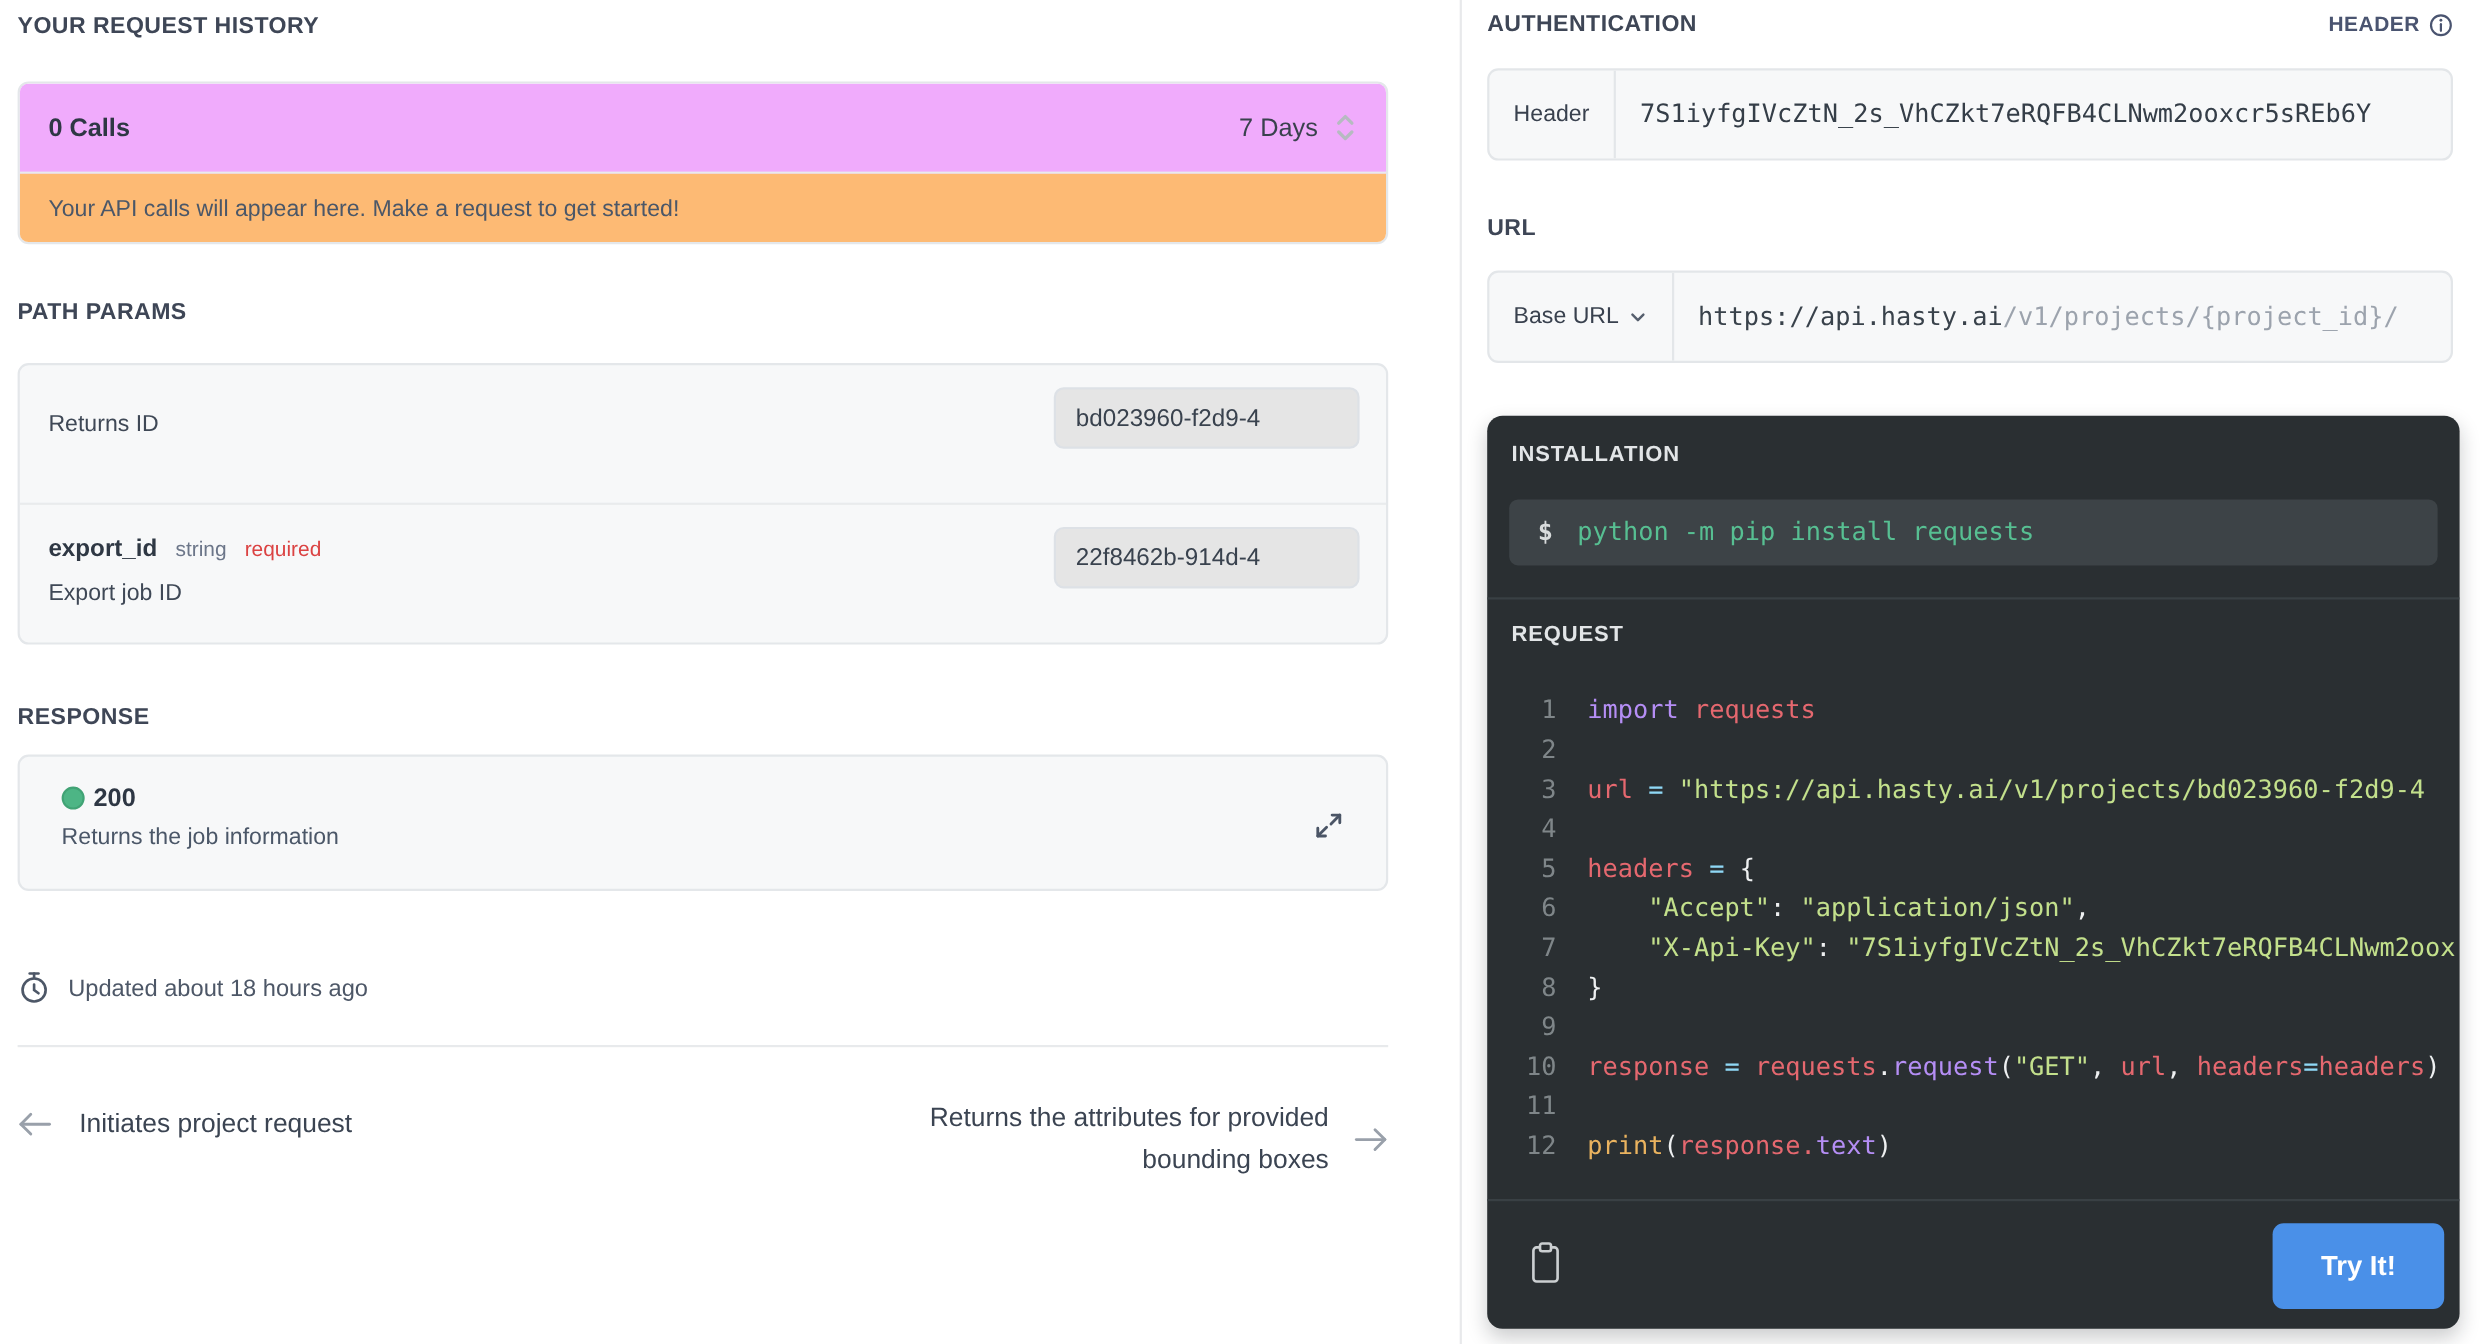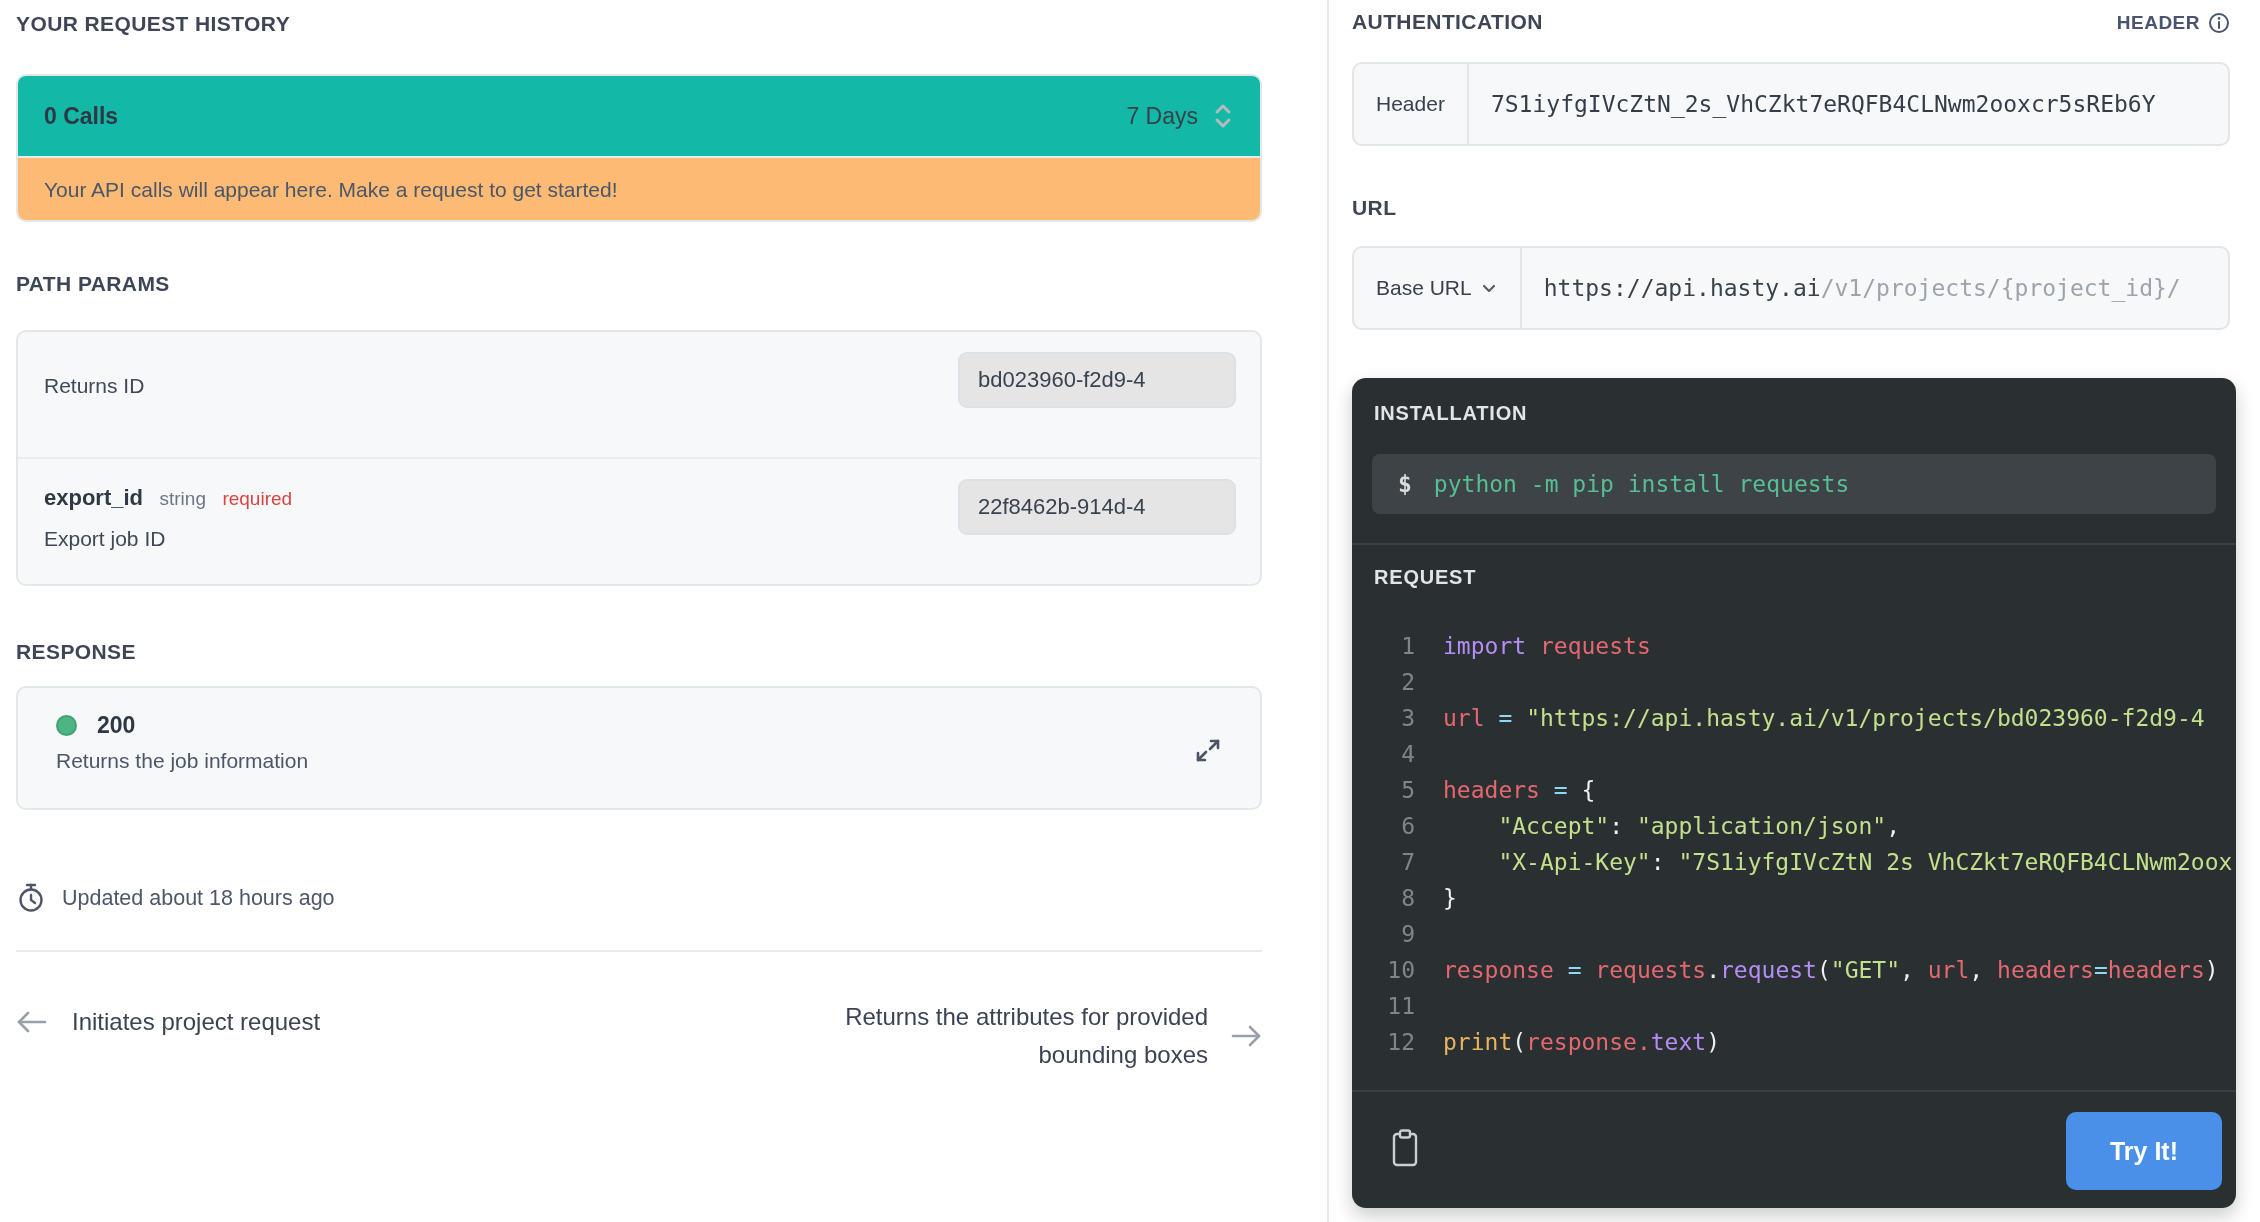--- a/index.html
+++ b/index.html
@@ -10,39 +10,39 @@
   
   .sec-title{position:absolute;font-size:21px;font-weight:bold;letter-spacing:.4px;color:#3e4656;}
   .card{position:absolute;left:16px;width:1246px;background:#f7f8f9;border:2px solid #e4e7ea;
         border-radius:10px;box-sizing:border-box;overflow:hidden;}
 
   
   #v-divider{position:absolute;left:1327px;top:0;width:2px;height:1222px;background:#e8e9eb;}
 
   #history-box{top:74px;height:148px;background:#fff;}
   #history-head{display:flex;align-items:center;justify-content:space-between;height:80px;
-                background:#14b8a6;border-bottom:2px solid #e9ebed;padding:0 26px;}
+                background:#f0abfc;border-bottom:2px solid #e9ebed;padding:0 26px;}
   #history-calls{font-size:23px;font-weight:bold;color:#2e3744;}
   #history-period{display:flex;align-items:center;gap:14px;font-size:23px;color:#39414d;cursor:pointer;}
   #history-empty{display:flex;align-items:center;height:64px;padding:0 26px;font-size:21px;color:#4b5768;background:#fdba74;}
 
   #params-box{top:330px;height:256px;}
   .param-row{position:relative;height:127px;box-sizing:border-box;padding:26px 0 0 26px;}
   .param-row.first{border-bottom:2px solid #e9ebed;}
   .param-name{font-size:22px;font-weight:bold;color:#2f3844;}
   .param-type{font-size:19px;color:#6c7689;margin-left:12px;}
   .param-req{font-size:19px;color:#db4343;margin-left:12px;}
   .param-desc{font-size:21px;color:#3f4856;margin-top:16px;}
   .param-input{position:absolute;right:24px;top:20px;width:278px;height:56px;box-sizing:border-box;
                border:2px solid #dde1e6;border-radius:9px;background:#e5e5e5;font-size:22px;color:#39424e;
                padding:0 0 0 18px;outline:none;white-space:nowrap;overflow:hidden;
                font-family:"Liberation Sans","DejaVu Sans",sans-serif;}
 
   #response-box{top:686px;height:124px;padding:24px 0 0 38px;box-sizing:border-box;}
-  #response-status{display:flex;align-items:center;gap:20px;}
+  #response-status{display:flex;align-items:center;gap:8px;}
   #status-dot{width:21px;height:21px;border-radius:50%;background:#4db585;border:2px solid #41a375;box-sizing:border-box;}
   #status-code{font-size:23px;font-weight:bold;color:#2e3744;}
   #response-desc{font-size:21px;color:#4b5768;margin-top:10px;}
   #expand-btn{position:absolute;right:34px;top:44px;cursor:pointer;}
 
   #updated-row{position:absolute;left:16px;top:882px;display:flex;align-items:center;gap:16px;
                font-size:21.5px;color:#4d5767;}
   #h-divider{position:absolute;left:16px;top:950px;width:1246px;height:2px;background:#e8eaec;}
 
   #nav-prev{position:absolute;left:16px;top:1008px;display:flex;align-items:center;gap:24px;

